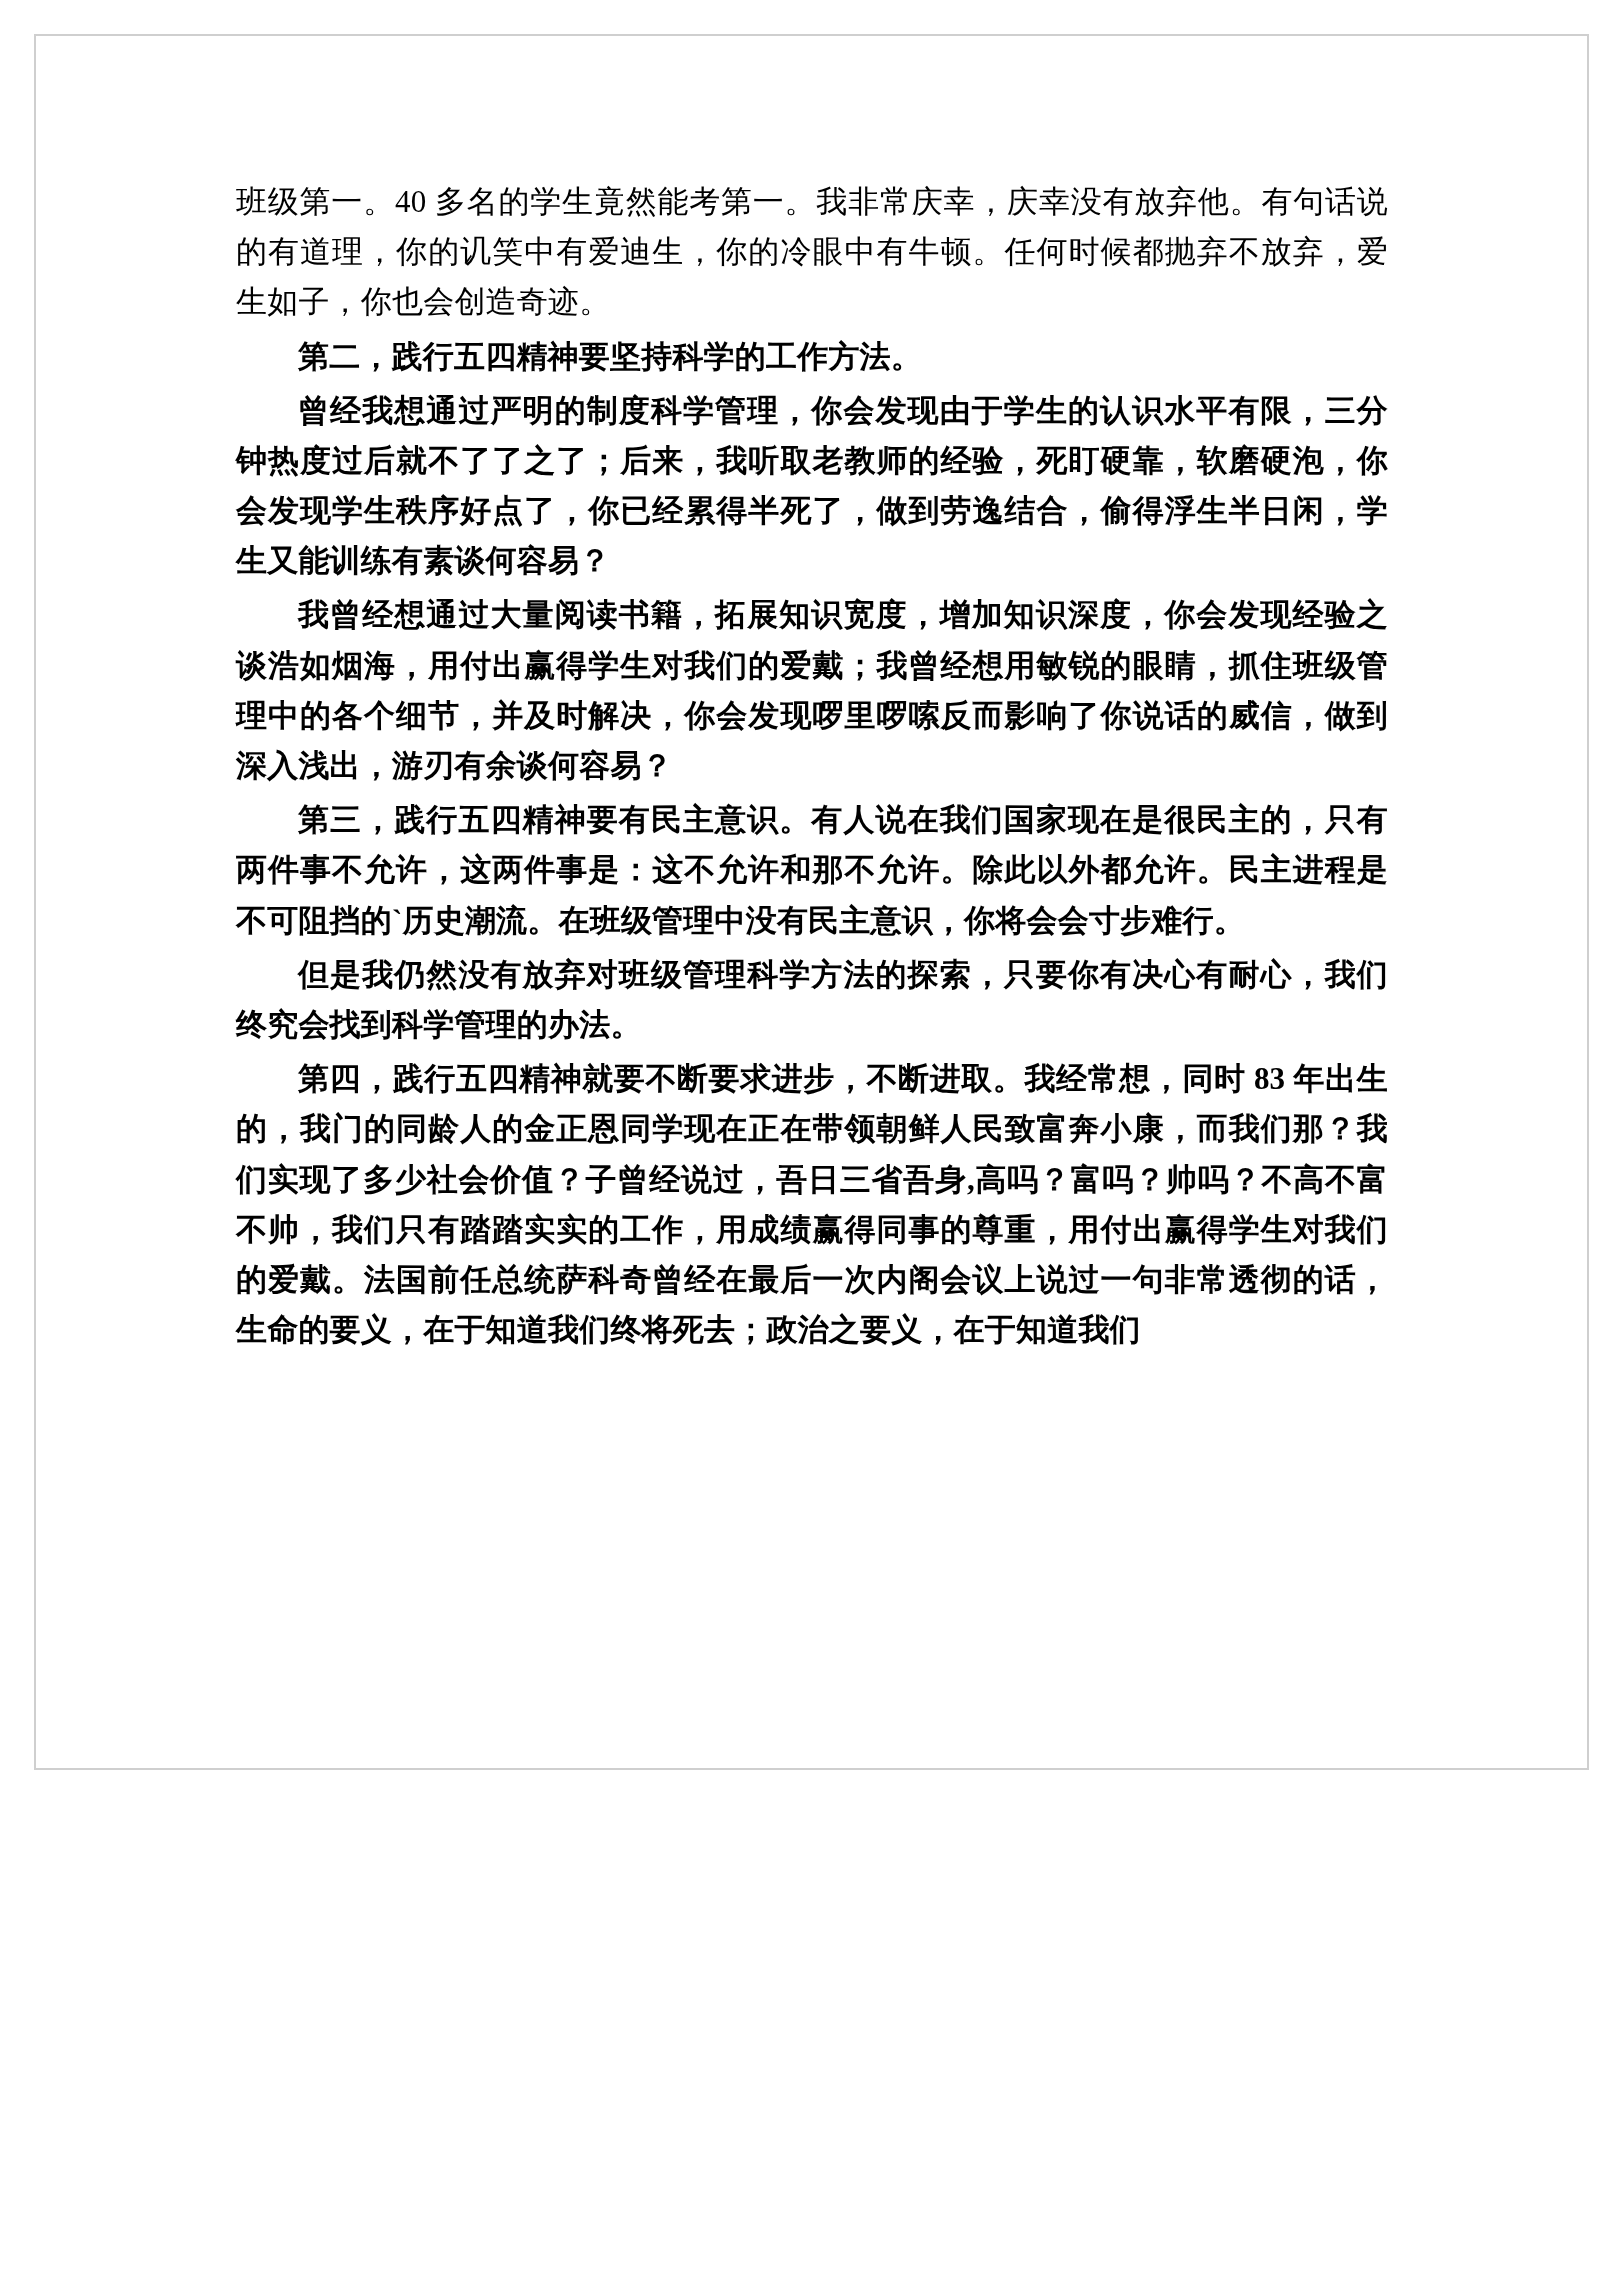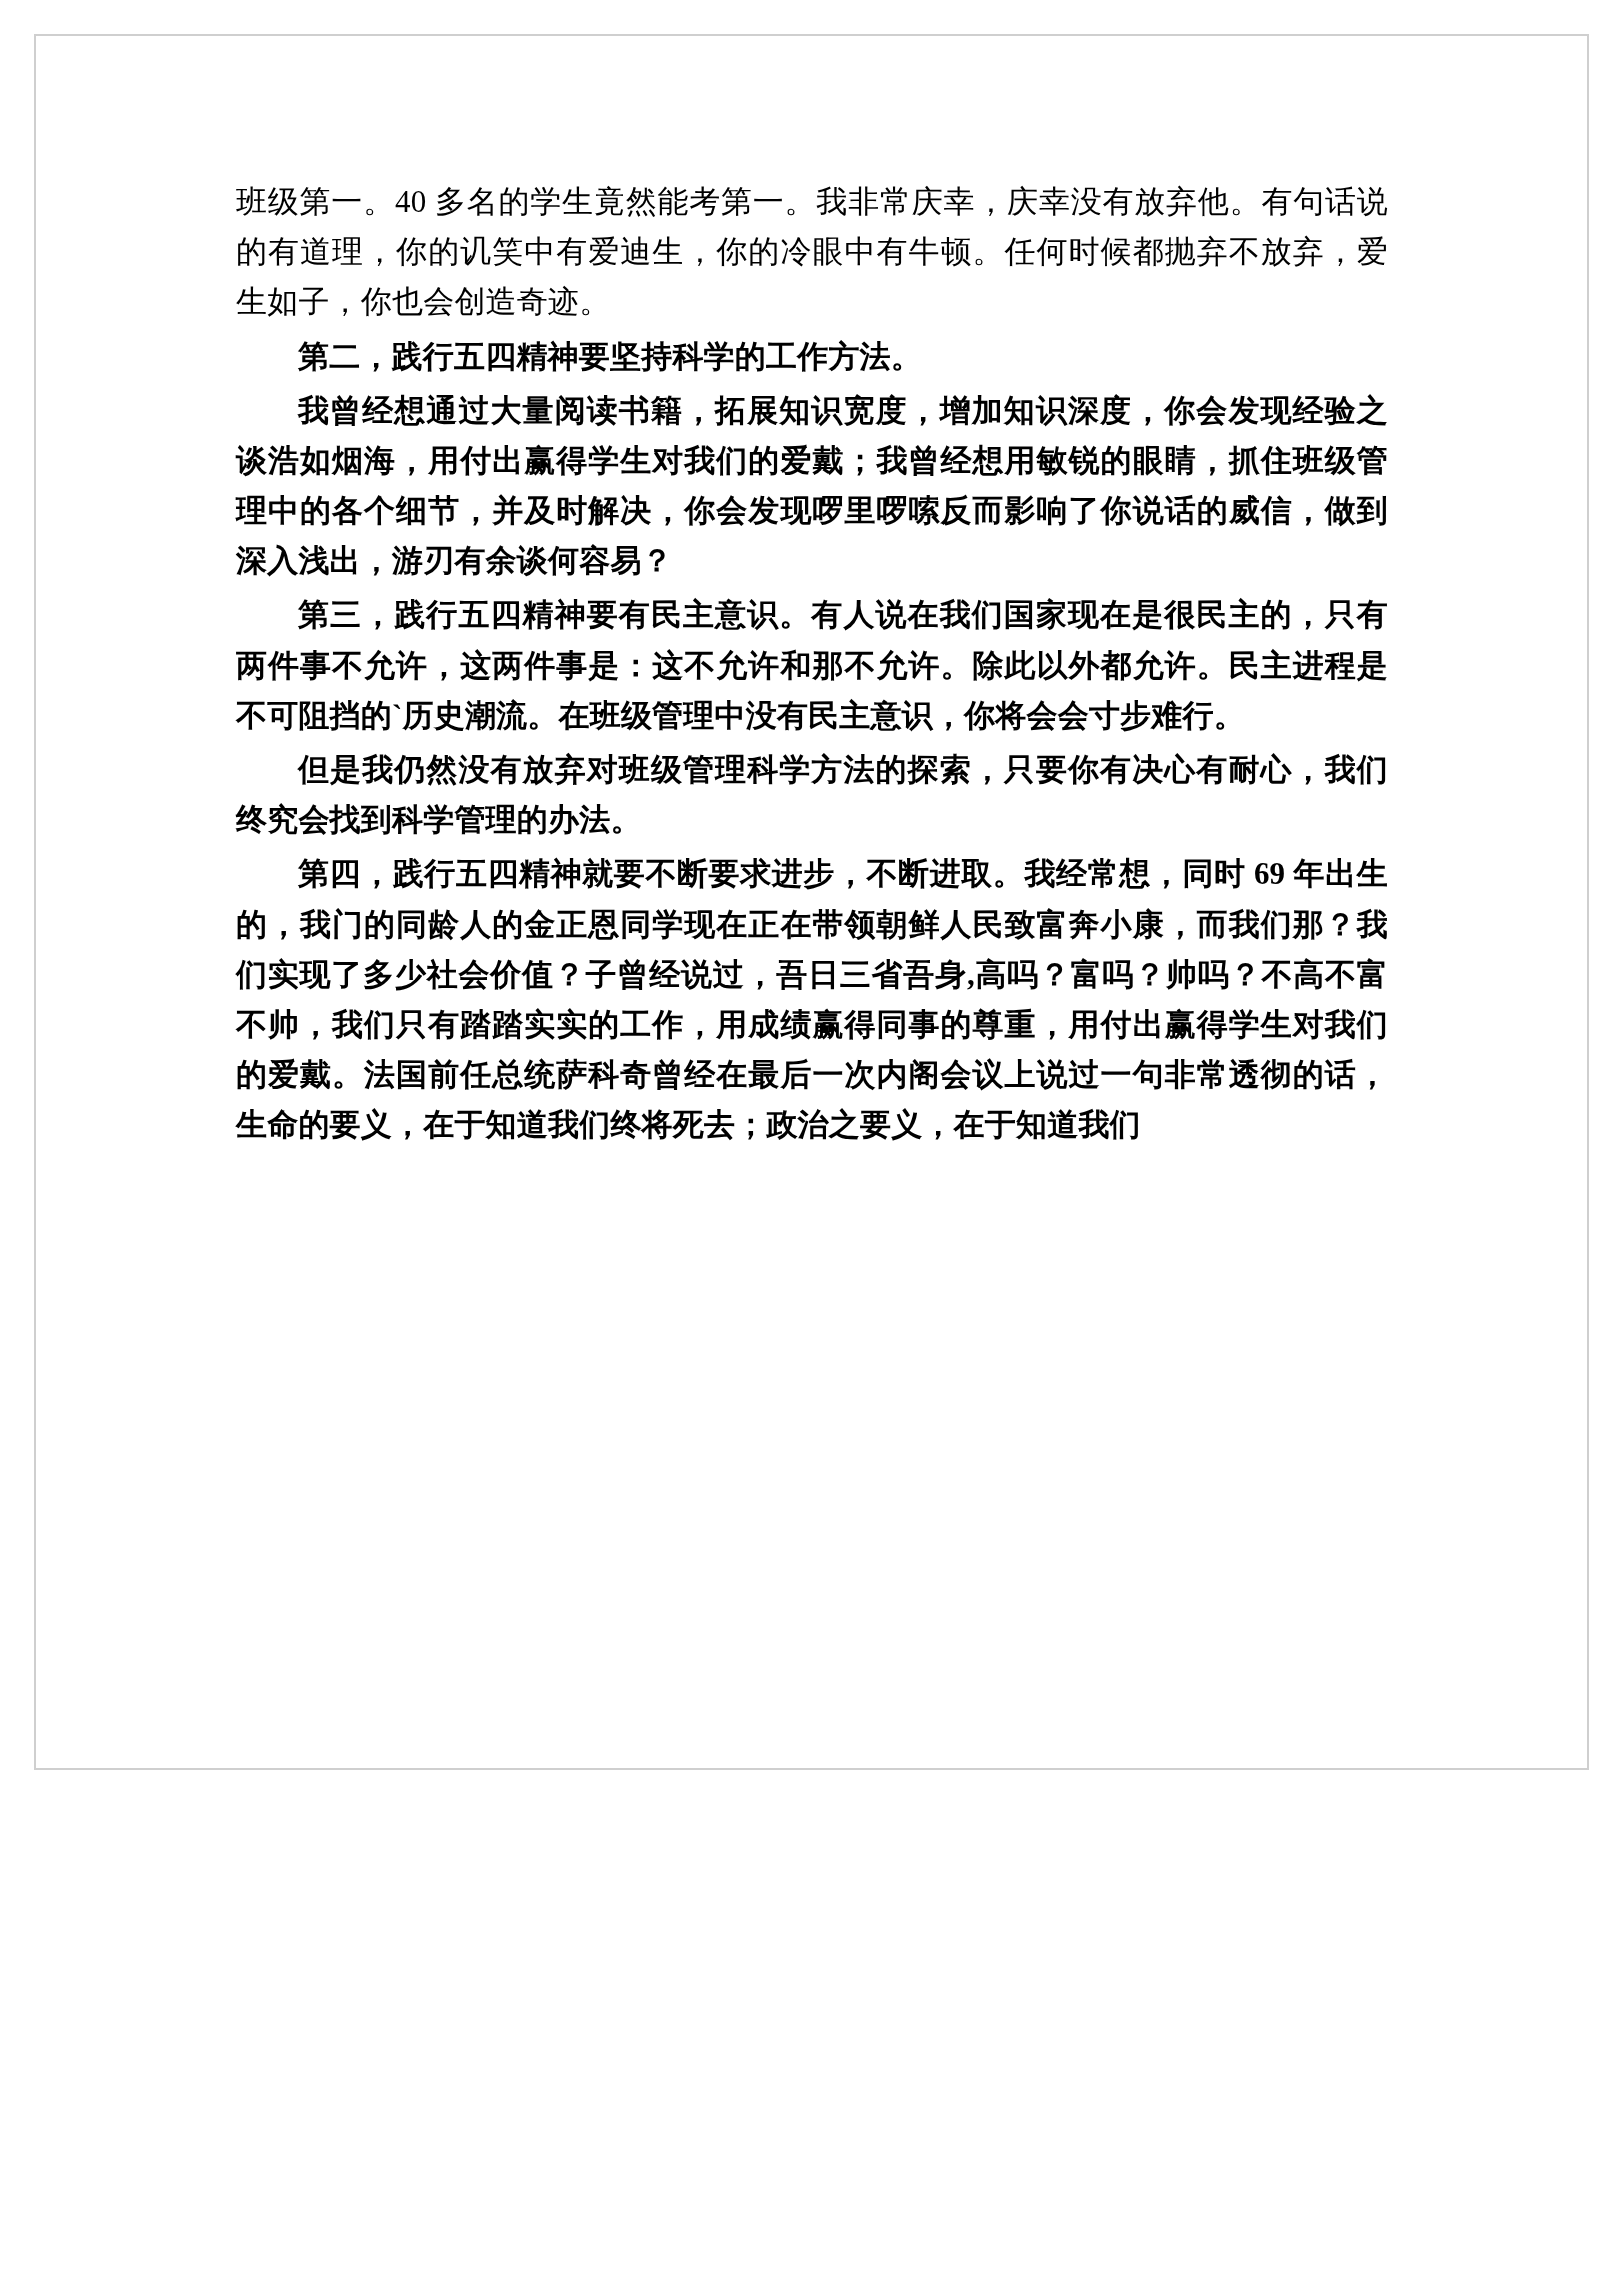--- a/index.html
+++ b/index.html
@@ -52,19 +52,20 @@
   }
 </style>
 </head>
 <body>
 
 <div class="page">
   <div class="page-border"></div>
   <div class="content">
     <p class="para">班级第一。40 多名的学生竟然能考第一。我非常庆幸，庆幸没有放弃他。有句话说的有道理，你的讥笑中有爱迪生，你的冷眼中有牛顿。任何时候都抛弃不放弃，爱生如子，你也会创造奇迹。</p>
     <p class="para indent">第二，践行五四精神要坚持科学的工作方法。</p>
+    <p class="para indent">曾经我想通过严明的制度科学管理，你会发现由于学生的认识水平有限，三分钟热度过后就不了了之了；后来，我听取老教师的经验，死盯硬靠，软磨硬泡，你会发现学生秩序好点了，你已经累得半死了，做到劳逸结合，偷得浮生半日闲，学生又能训练有素谈何容易？</p>
     <p class="para indent">我曾经想通过大量阅读书籍，拓展知识宽度，增加知识深度，你会发现经验之谈浩如烟海，用付出赢得学生对我们的爱戴；我曾经想用敏锐的眼睛，抓住班级管理中的各个细节，并及时解决，你会发现啰里啰嗦反而影响了你说话的威信，做到深入浅出，游刃有余谈何容易？</p>
     <p class="para indent">第三，践行五四精神要有民主意识。有人说在我们国家现在是很民主的，只有两件事不允许，这两件事是：这不允许和那不允许。除此以外都允许。民主进程是不可阻挡的`历史潮流。在班级管理中没有民主意识，你将会会寸步难行。</p>
     <p class="para indent">但是我仍然没有放弃对班级管理科学方法的探索，只要你有决心有耐心，我们终究会找到科学管理的办法。</p>
-    <p class="para indent">第四，践行五四精神就要不断要求进步，不断进取。我经常想，同时 69 年出生的，我门的同龄人的金正恩同学现在正在带领朝鲜人民致富奔小康，而我们那？我们实现了多少社会价值？子曾经说过，吾日三省吾身,高吗？富吗？帅吗？不高不富不帅，我们只有踏踏实实的工作，用成绩赢得同事的尊重，用付出赢得学生对我们的爱戴。法国前任总统萨科奇曾经在最后一次内阁会议上说过一句非常透彻的话，生命的要义，在于知道我们终将死去；政治之要义，在于知道我们</p>
+    <p class="para indent">第四，践行五四精神就要不断要求进步，不断进取。我经常想，同时 83 年出生的，我门的同龄人的金正恩同学现在正在带领朝鲜人民致富奔小康，而我们那？我们实现了多少社会价值？子曾经说过，吾日三省吾身,高吗？富吗？帅吗？不高不富不帅，我们只有踏踏实实的工作，用成绩赢得同事的尊重，用付出赢得学生对我们的爱戴。法国前任总统萨科奇曾经在最后一次内阁会议上说过一句非常透彻的话，生命的要义，在于知道我们终将死去；政治之要义，在于知道我们</p>
   </div>
 </div>
 
 
 </body></html>

